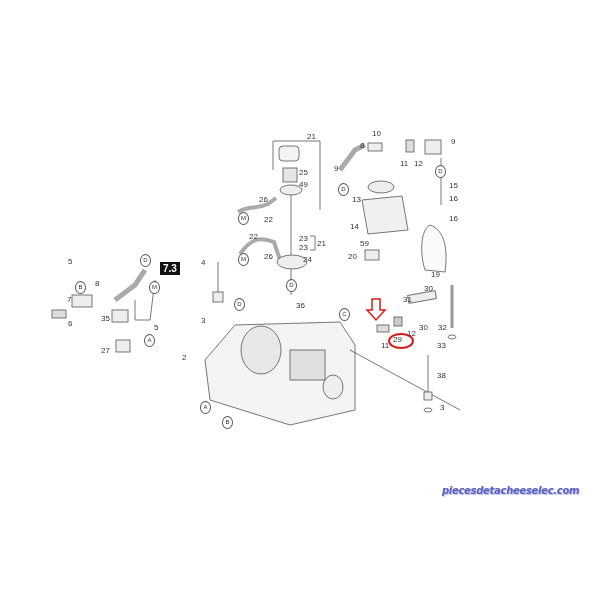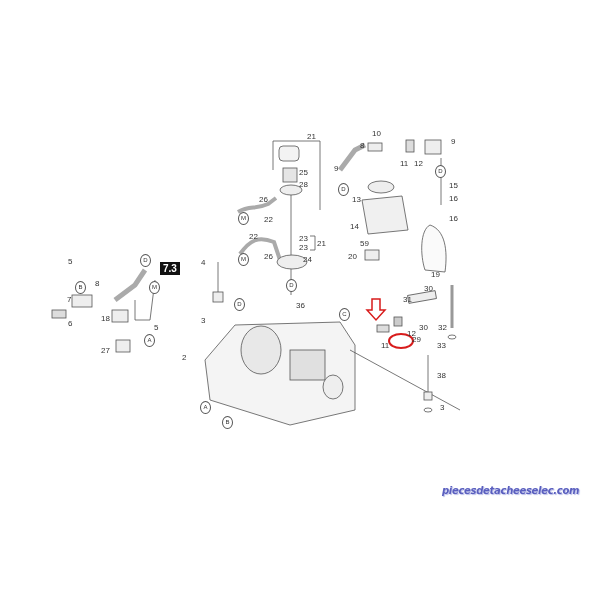--- a/index.html
+++ b/index.html
@@ -65,21 +65,21 @@
 
     <path d="M372,299 L380,299 L380,310 L385,310 L376,320 L367,310 L372,310 Z" fill="#fff" stroke="#d81b1b" stroke-width="1.5"></path>
   </svg>
 
   <div class="section-tag">7.3</div>
 
   <div class="highlight-ring"></div>
 
   <span class="callout" style="left:307px;top:133px">21</span>
   <span class="callout" style="left:299px;top:169px">25</span>
-  <span class="callout" style="left:299px;top:181px">28</span>
+  <span class="callout" style="left:299px;top:181px">49</span>
   <span class="callout" style="left:259px;top:196px">26</span>
   <span class="callout" style="left:264px;top:216px">22</span>
   <span class="callout" style="left:249px;top:233px">22</span>
   <span class="callout" style="left:299px;top:235px">23</span>
   <span class="callout" style="left:299px;top:244px">23</span>
   <span class="callout" style="left:317px;top:240px">21</span>
   <span class="callout" style="left:264px;top:253px">26</span>
   <span class="callout" style="left:303px;top:256px">24</span>
   <span class="callout" style="left:372px;top:130px">10</span>
   <span class="callout" style="left:360px;top:142px">8</span>
@@ -93,32 +93,32 @@
   <span class="callout" style="left:449px;top:215px">16</span>
   <span class="callout" style="left:350px;top:223px">14</span>
   <span class="callout" style="left:360px;top:240px">59</span>
   <span class="callout" style="left:348px;top:253px">20</span>
   <span class="callout" style="left:431px;top:271px">19</span>
   <span class="callout" style="left:68px;top:258px">5</span>
   <span class="callout" style="left:95px;top:280px">8</span>
   <span class="callout" style="left:67px;top:296px">7</span>
   <span class="callout" style="left:68px;top:320px">6</span>
   <span class="callout" style="left:201px;top:259px">4</span>
-  <span class="callout" style="left:101px;top:315px">18</span>
+  <span class="callout" style="left:101px;top:315px">35</span>
   <span class="callout" style="left:154px;top:324px">5</span>
   <span class="callout" style="left:101px;top:347px">27</span>
   <span class="callout" style="left:201px;top:317px">3</span>
   <span class="callout" style="left:296px;top:302px">36</span>
   <span class="callout" style="left:182px;top:354px">2</span>
   <span class="callout" style="left:424px;top:285px">30</span>
   <span class="callout" style="left:403px;top:296px">31</span>
   <span class="callout" style="left:419px;top:324px">30</span>
   <span class="callout" style="left:407px;top:330px">12</span>
   <span class="callout" style="left:438px;top:324px">32</span>
-  <span class="callout" style="left:412px;top:336px">29</span>
+  <span class="callout" style="left:393px;top:336px">29</span>
   <span class="callout" style="left:381px;top:342px">11</span>
   <span class="callout" style="left:437px;top:342px">33</span>
   <span class="callout" style="left:437px;top:372px">38</span>
   <span class="callout" style="left:440px;top:404px">3</span>
 
   <span class="badge" style="left:338px;top:183px">D</span>
   <span class="badge" style="left:435px;top:165px">D</span>
   <span class="badge" style="left:238px;top:212px">M</span>
   <span class="badge" style="left:238px;top:253px">M</span>
   <span class="badge" style="left:286px;top:279px">D</span>

